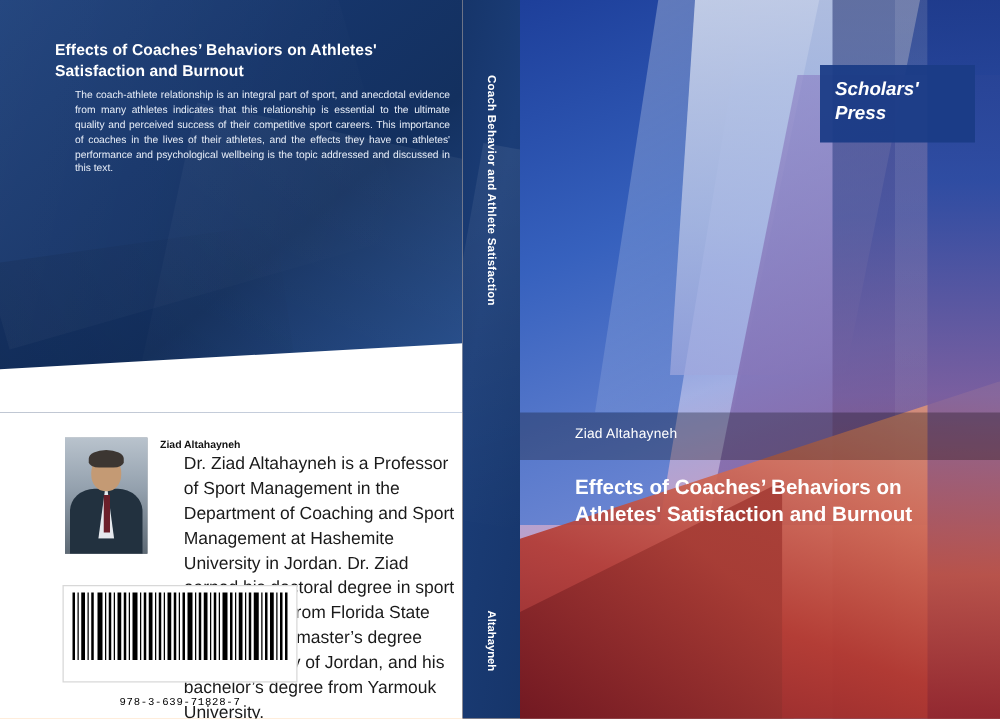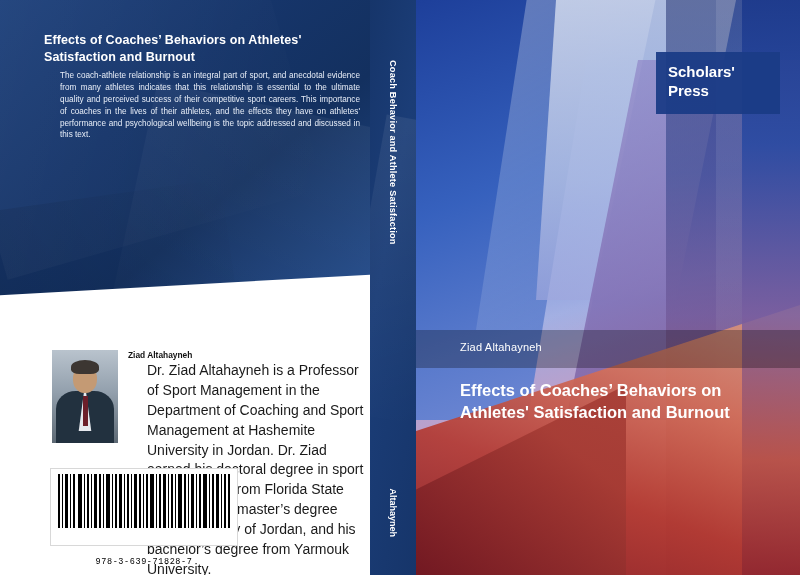--- a/index.html
+++ b/index.html
@@ -346,20 +346,21 @@
   }
   #publisher-name {
     position: absolute;
     left: 252px;
     top: 62px;
     width: 110px;
     color: #ffffff;
     font-size: 15px;
     font-weight: bold;
     line-height: 1.28;
+    font-style: italic;
   }
 
   
   #front-author-bar {
     position: absolute;
     left: 0;
     top: 330px;
     width: 384px;
     height: 38px;
     background: rgba(0,0,0,0.28);

